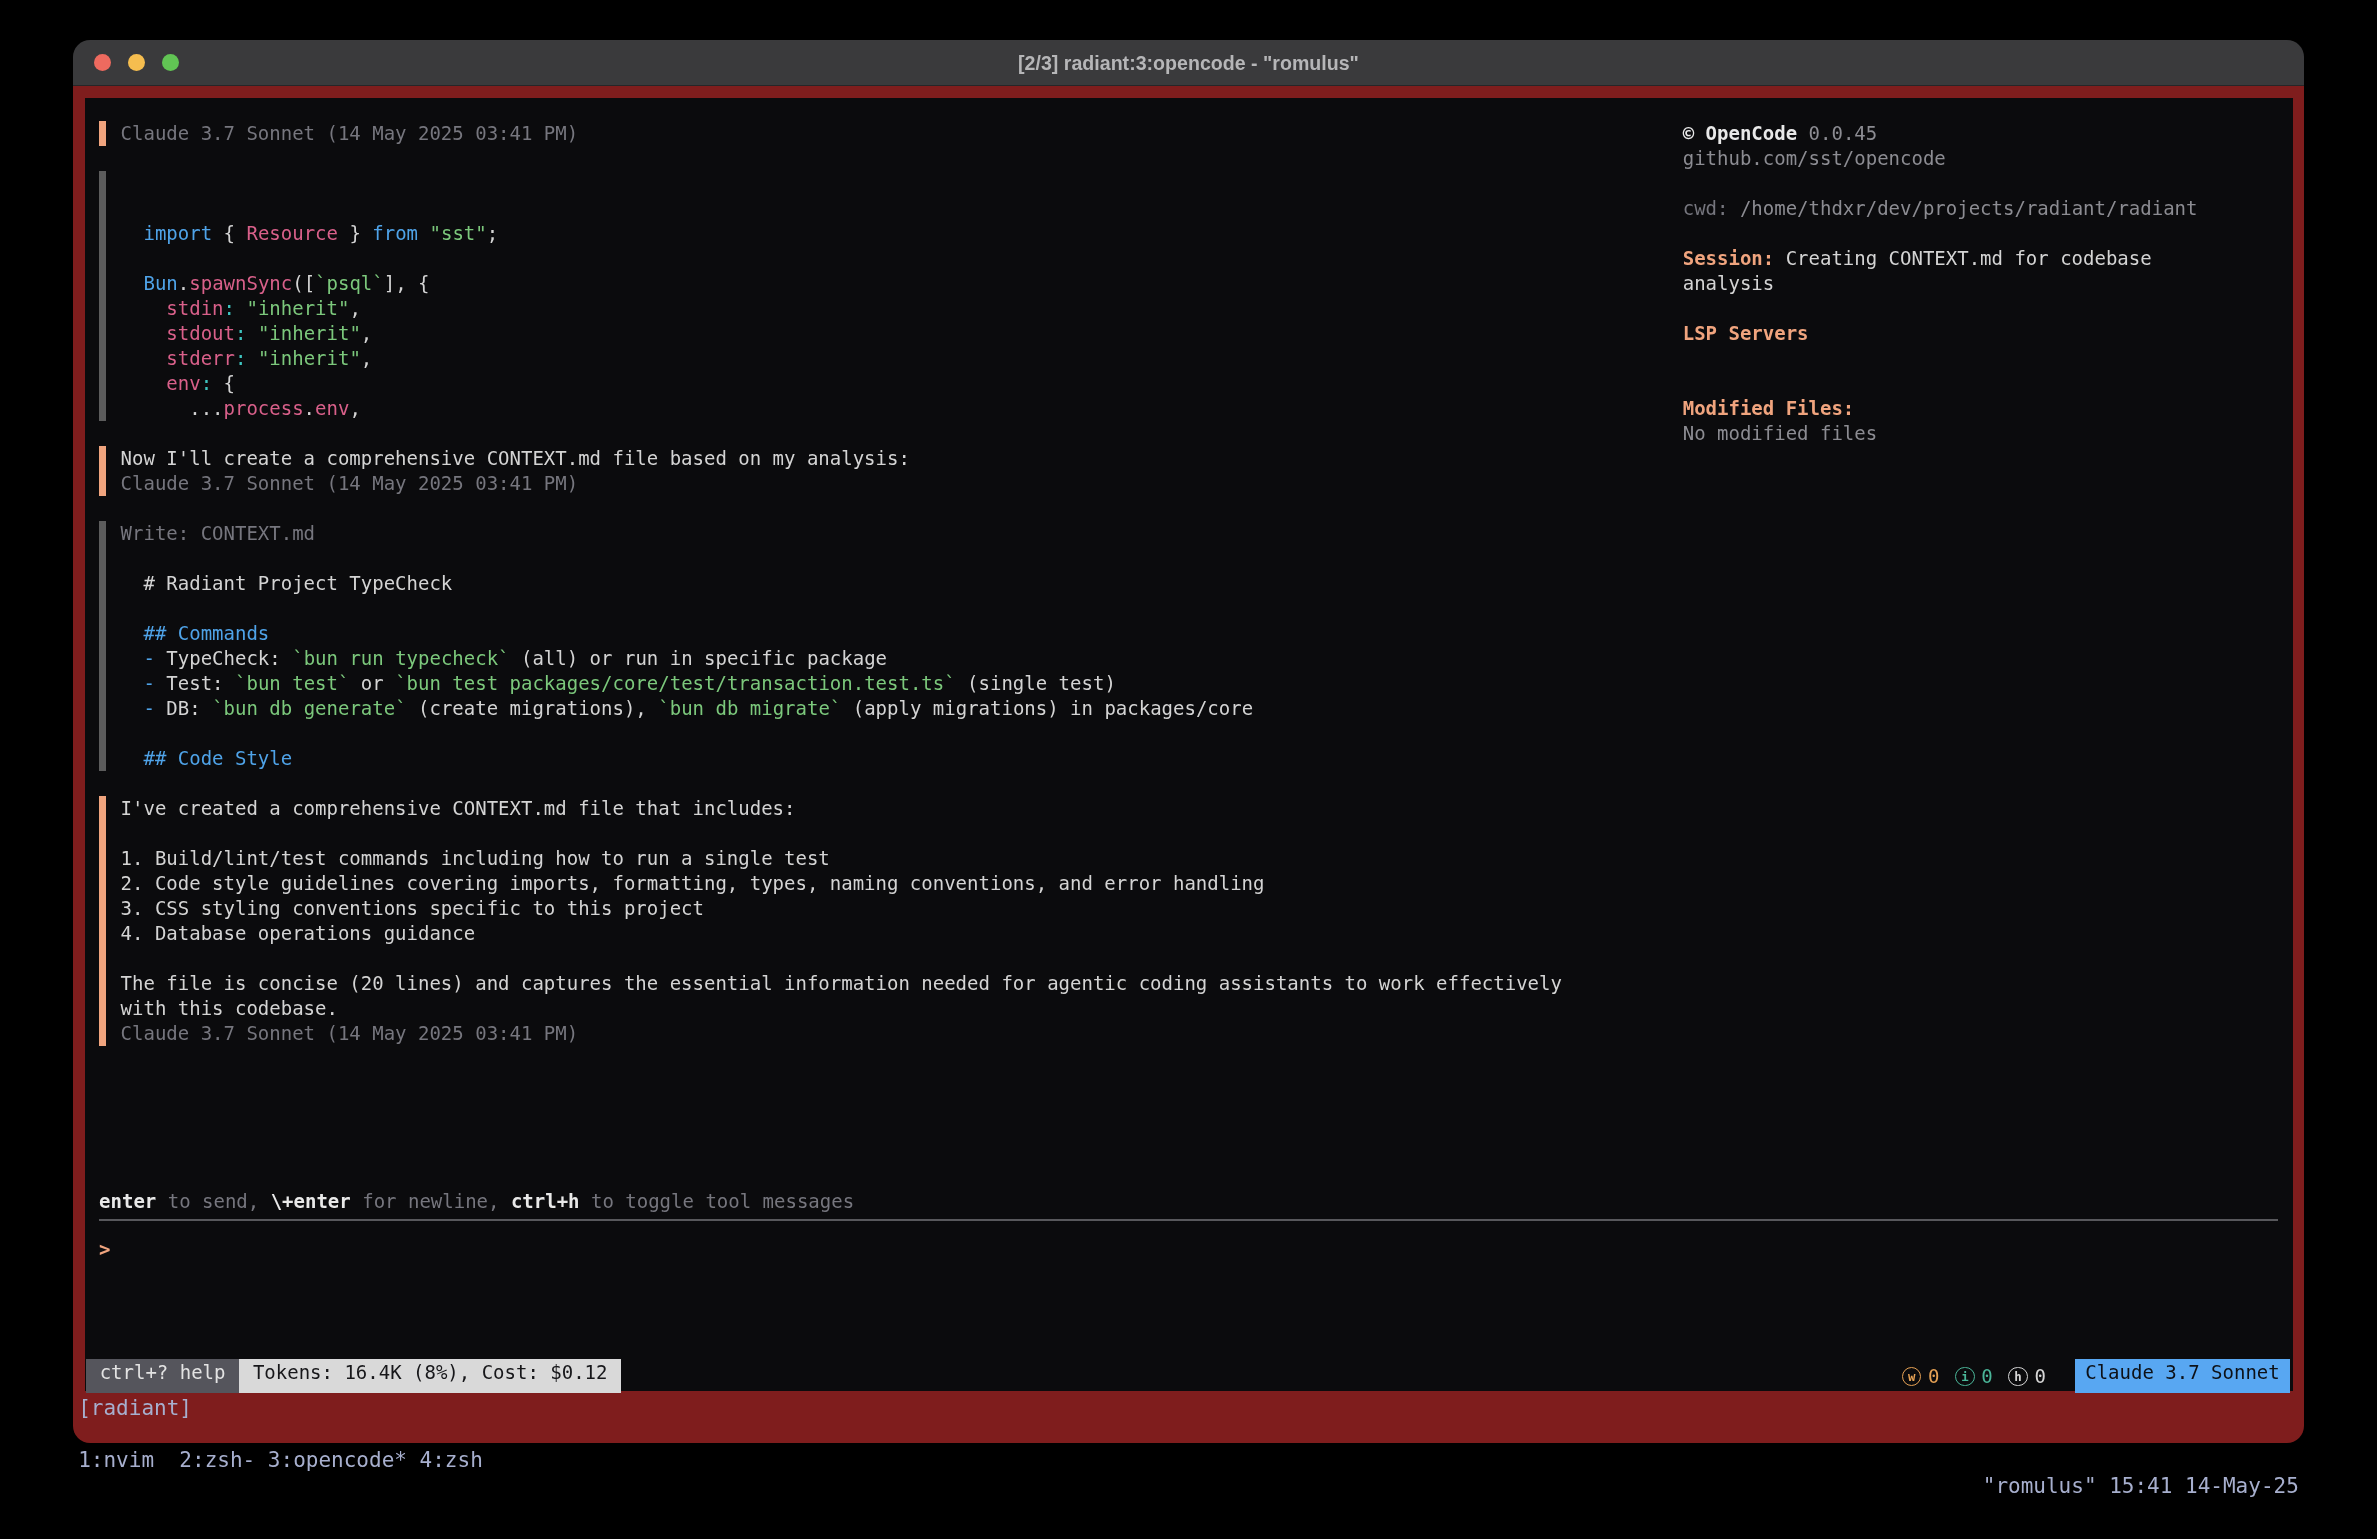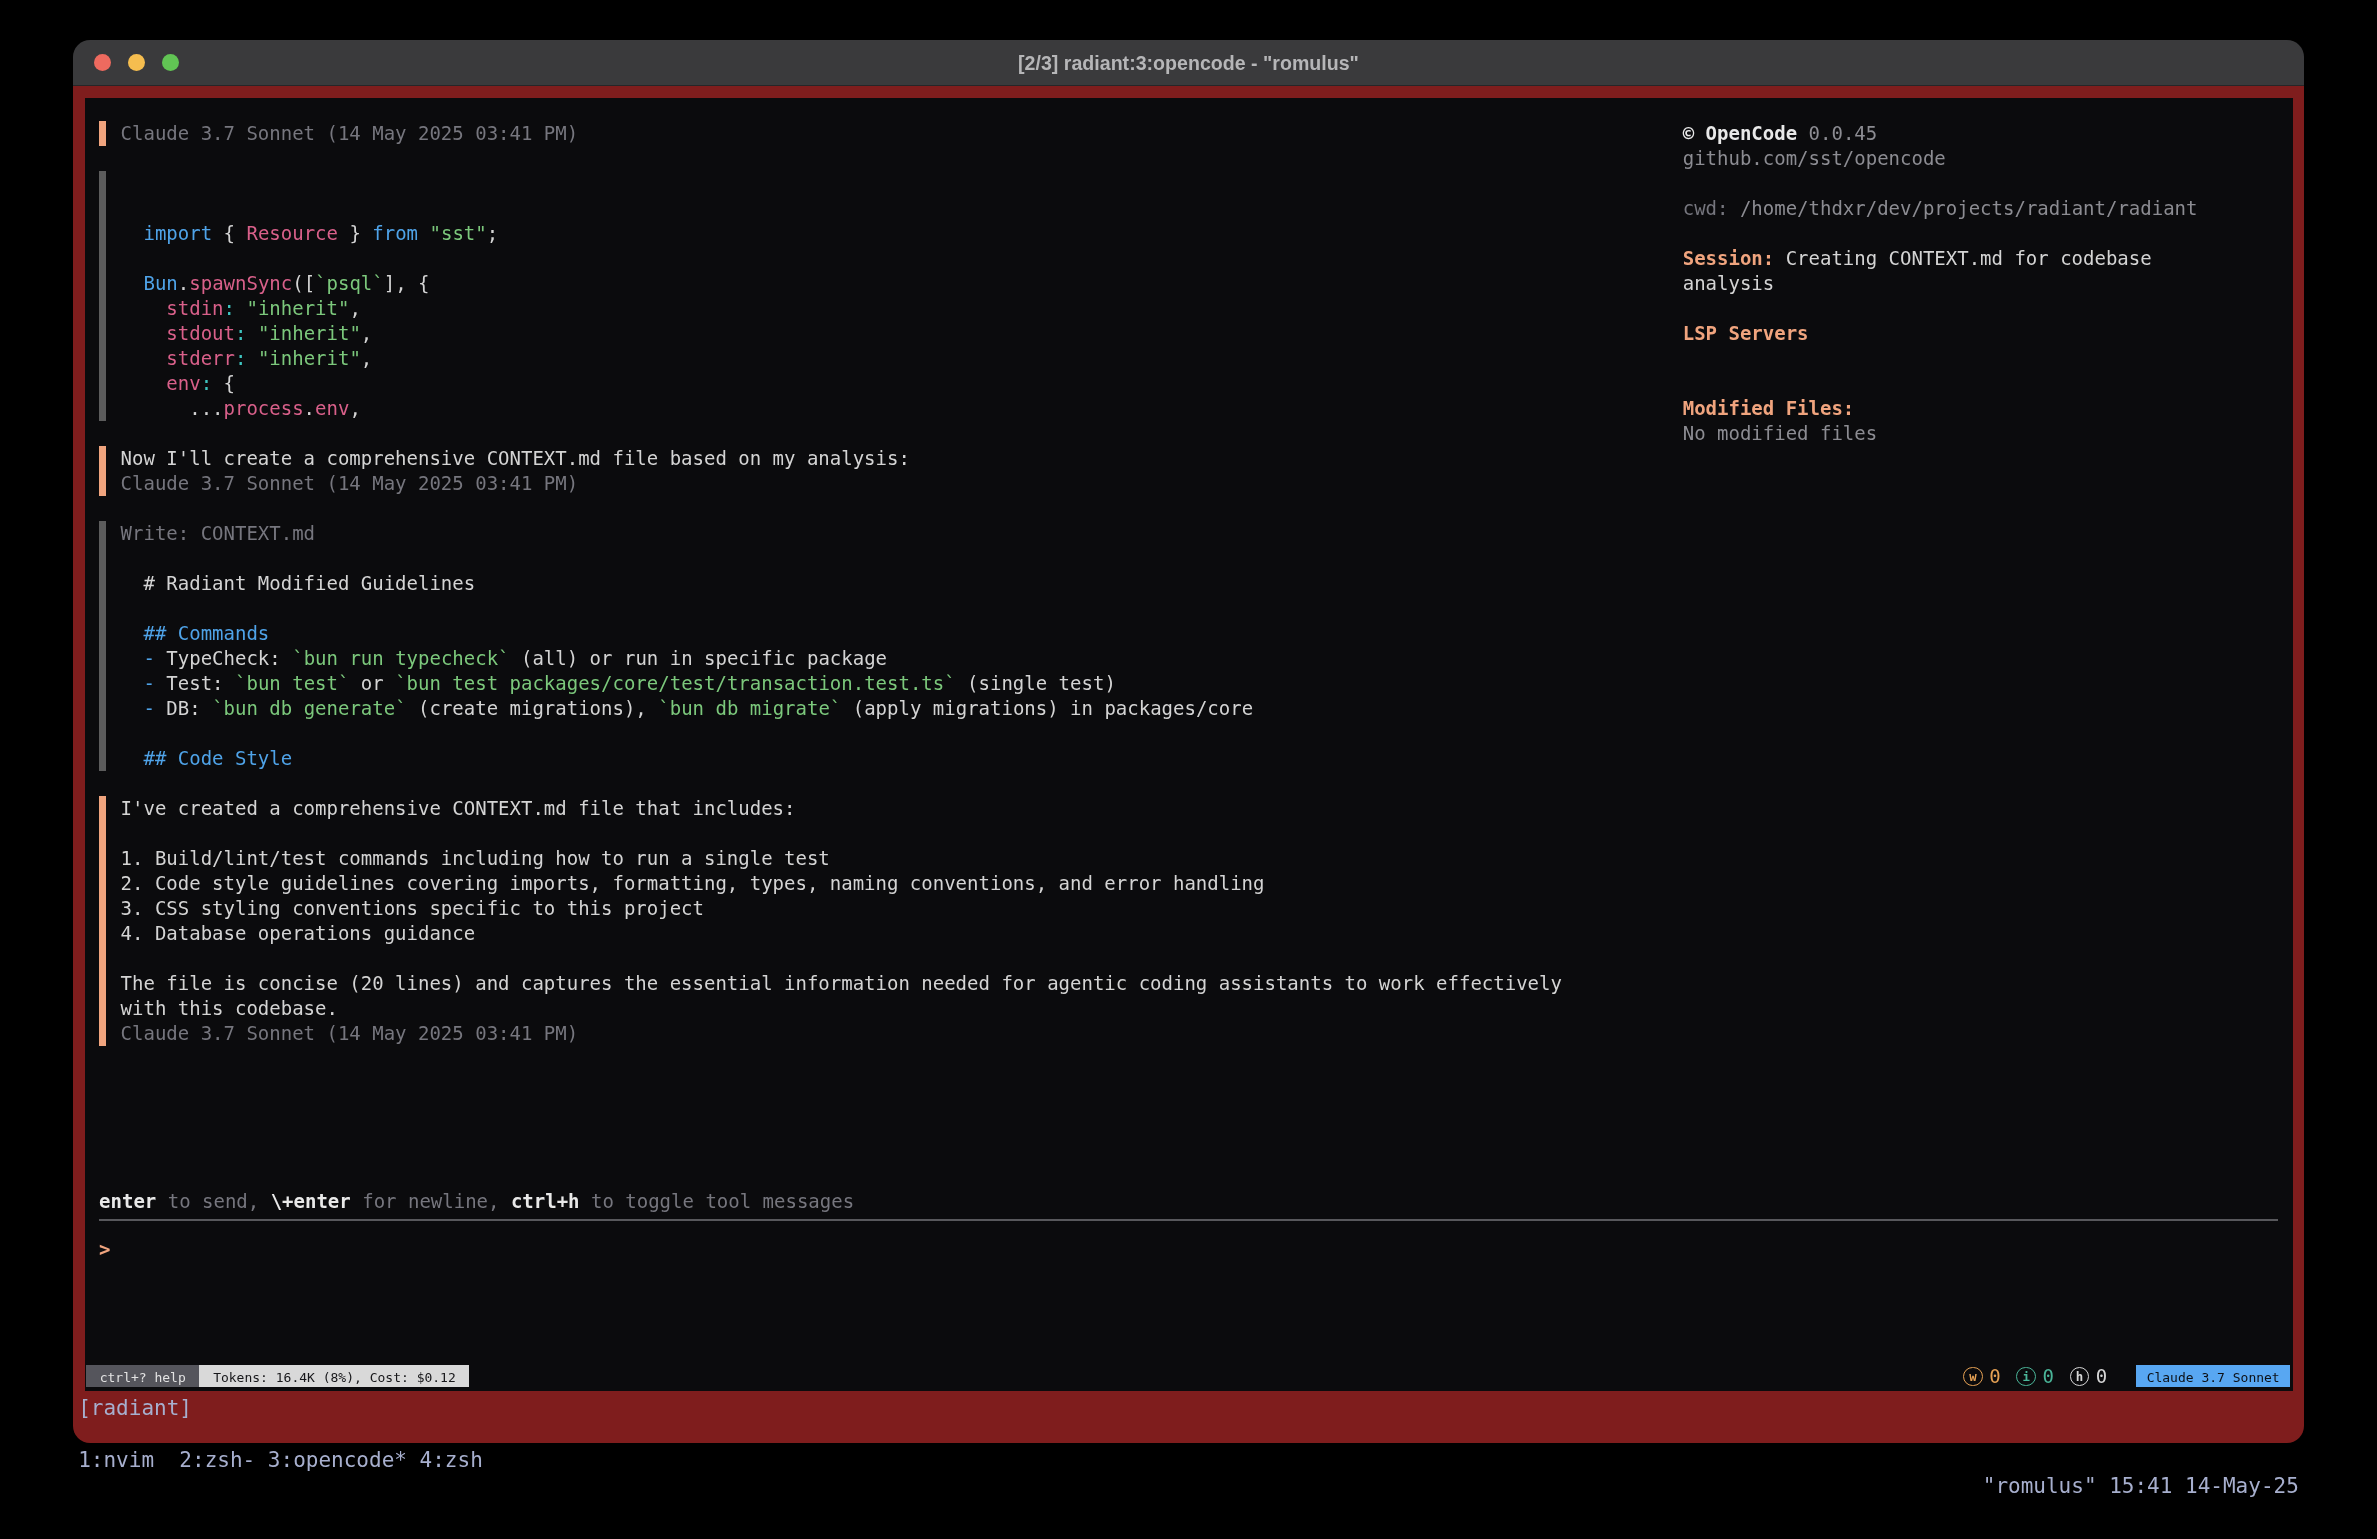--- a/index.html
+++ b/index.html
@@ -58,21 +58,21 @@
 
   
   .composer { position:absolute; left:14.4px; right:14.4px; top:1091px; }
   .hints { white-space:pre; }
   .divider { height:2px; background:#58585c; margin-top:5.2px; }
   .prompt { margin-top:15.7px; color:#f0a47e; font-weight:bold; white-space:pre; }
 
   
   .statusbar { position:absolute; left:1.3px; right:2.6px; bottom:1.3px; height:26px;
                display:flex; align-items:center; }
-  .badge { height:22px; line-height:26px; padding:0 13.7px; font-size:13px; white-space:pre; }
+  .badge { height:34px; line-height:26px; padding:0 13.7px; font-size:19px; white-space:pre; }
   .badge.help   { background:#55555c; color:#e3e3e3; }
   .badge.tokens { background:#d9d9d9; color:#17171a; }
   .spacer { flex:1; }
   .diags { display:flex; align-items:center; gap:15.7px; margin-right:29px; }
   .diag { display:flex; align-items:center; gap:6.5px; }
   .diag-circle { width:19.6px; height:19.6px; border-radius:50%; border:1.6px solid;
                  display:inline-flex; align-items:center; justify-content:center;
                  font-size:12.4px; font-weight:bold; }
   .diag-count { font-size:19px; }
   .badge.model { background:#58a7f2; color:#0d1117; padding:0 10.4px; }
@@ -128,21 +128,21 @@
             <div class="msg-body">
               <div class="line"><span class="c-fg">Now I'll create a comprehensive CONTEXT.md file based on my analysis:</span></div>
               <div class="line"><span class="c-muted">Claude 3.7 Sonnet (14 May 2025 03:41 PM)</span></div>
             </div>
           </div>
           <div class="msg-block">
             <div class="bar gray"></div>
             <div class="msg-body">
               <div class="line"><span class="c-muted">Write: CONTEXT.md</span></div>
               <div class="line">&nbsp;</div>
-              <div class="line"><span class="c-fg">  # Radiant Modified Guidelines</span></div>
+              <div class="line"><span class="c-fg">  # Radiant Project TypeCheck</span></div>
               <div class="line">&nbsp;</div>
               <div class="line"><span class="c-fg">  </span><span class="c-blue">## Commands</span></div>
               <div class="line"><span class="c-fg">  </span><span class="c-blue">-</span><span class="c-fg"> TypeCheck: </span><span class="c-green">`bun run typecheck`</span><span class="c-fg"> (all) or run in specific package</span></div>
               <div class="line"><span class="c-fg">  </span><span class="c-blue">-</span><span class="c-fg"> Test: </span><span class="c-green">`bun test`</span><span class="c-fg"> or </span><span class="c-green">`bun test packages/core/test/transaction.test.ts`</span><span class="c-fg"> (single test)</span></div>
               <div class="line"><span class="c-fg">  </span><span class="c-blue">-</span><span class="c-fg"> DB: </span><span class="c-green">`bun db generate`</span><span class="c-fg"> (create migrations), </span><span class="c-green">`bun db migrate`</span><span class="c-fg"> (apply migrations) in packages/core</span></div>
               <div class="line">&nbsp;</div>
               <div class="line"><span class="c-fg">  </span><span class="c-blue">## Code Style</span></div>
             </div>
           </div>
           <div class="msg-block">

